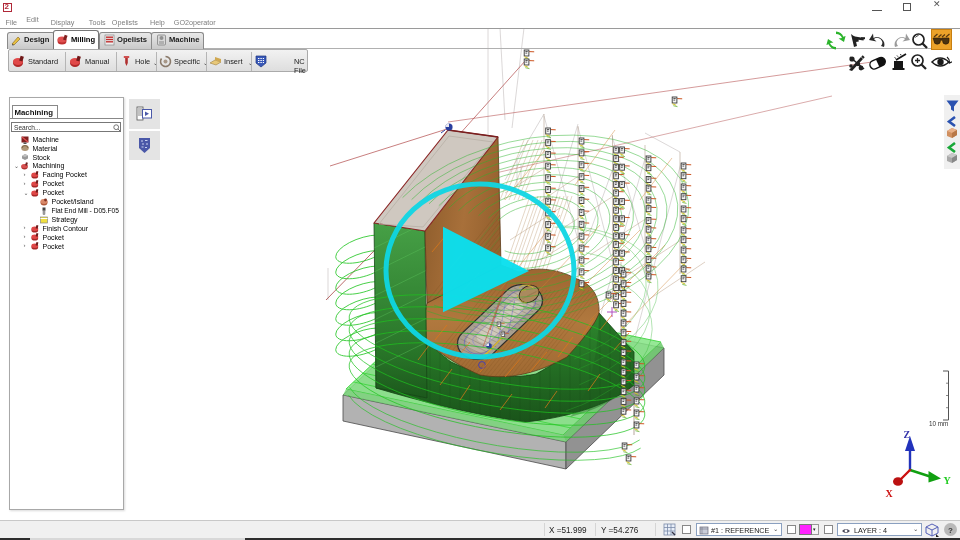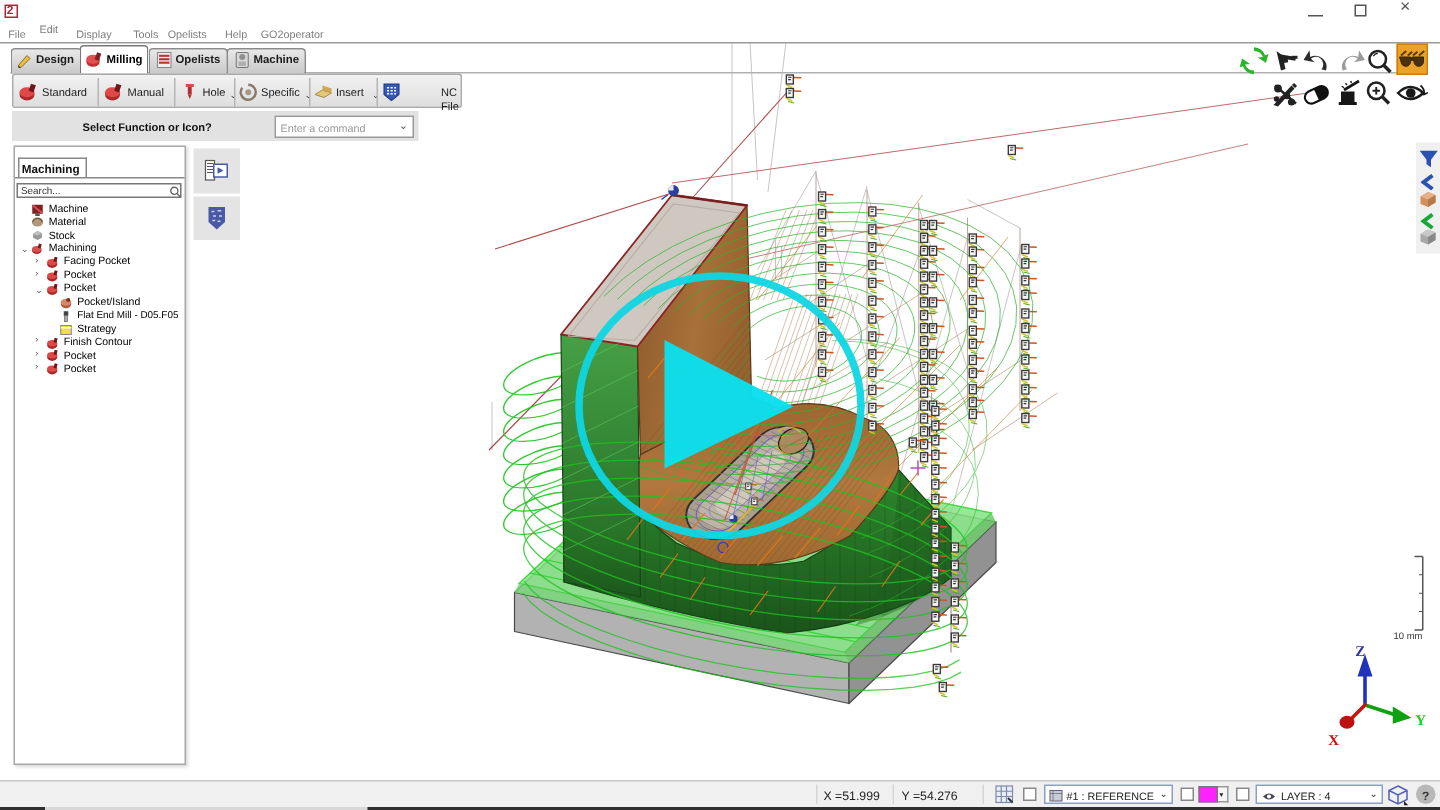--- a/index.html
+++ b/index.html
@@ -637,27 +637,20 @@
         <path d="M5,7.5 h5 M7.5,5 v5" stroke="#222" stroke-width="1.3"></path>
         <path d="M11.5,11.5 L16,16" stroke="#222" stroke-width="2.2"></path>
       </svg>
   <svg class="abs" style="left:110px;top:26px" width="22" height="17" viewBox="0 0 22 17">
         <path d="M2,8 Q10,0 19,8 Q10,16 2,8 z" fill="none" stroke="#1a1a1a" stroke-width="1.6"></path>
         <circle cx="10.5" cy="8" r="3.2" fill="#1a1a1a"></circle>
         <path d="M17,3 a7,7 0 0 1 2.5,6 l2.5,-1.2 m-2.5,1.2 l-2.3,-1.4" stroke="#1a1a1a" stroke-width="1.1" fill="none"></path>
       </svg>
 </div>
 
-<div class="abs" style="left:8px;top:74px;width:271px;height:20px;background:#e2e2e2;z-index:4;">
-  <span class="abs" style="left:47px;top:6px;font-size:7.4px;font-weight:600;color:#111;">Select Function or Icon?</span>
-  <div class="abs" style="left:175px;top:2.5px;width:93px;height:15px;background:#fff;border:1px solid #999;">
-    <span class="abs" style="left:3px;top:3.5px;font-size:7.2px;color:#999;">Enter a command</span>
-    <span class="abs" style="left:82px;top:2px;font-size:7px;color:#555;">⌄</span>
-  </div>
-</div>
 
 <div class="abs" style="left:8.5px;top:97px;width:115px;height:413px;background:#fff;border:1px solid #a8a8a8;box-shadow:1px 1px 2px rgba(0,0,0,0.15);z-index:5;">
   <div class="abs" style="left:2px;top:7px;width:46.5px;height:13px;background:#fff;border:1px solid #888;border-bottom:none;"></div>
   <b class="abs" style="left:5px;top:9.5px;font-size:7.8px;color:#111;">Machining</b>
   <div class="abs" style="left:0;top:20px;width:113px;height:1px;background:#888;"></div>
   <div class="abs" style="left:1.5px;top:23.5px;width:110px;height:10px;background:#fff;border:1px solid #777;">
     <span class="abs" style="left:2px;top:1px;font-size:6.6px;color:#333;">Search...</span>
     <svg class="abs" style="left:101px;top:1px" width="8" height="8" viewBox="0 0 8 8">
           <circle cx="3.2" cy="3.2" r="2.4" fill="none" stroke="#666" stroke-width="0.9"></circle>
           <path d="M5,5 L7.5,7.5" stroke="#666" stroke-width="0.9"></path>

